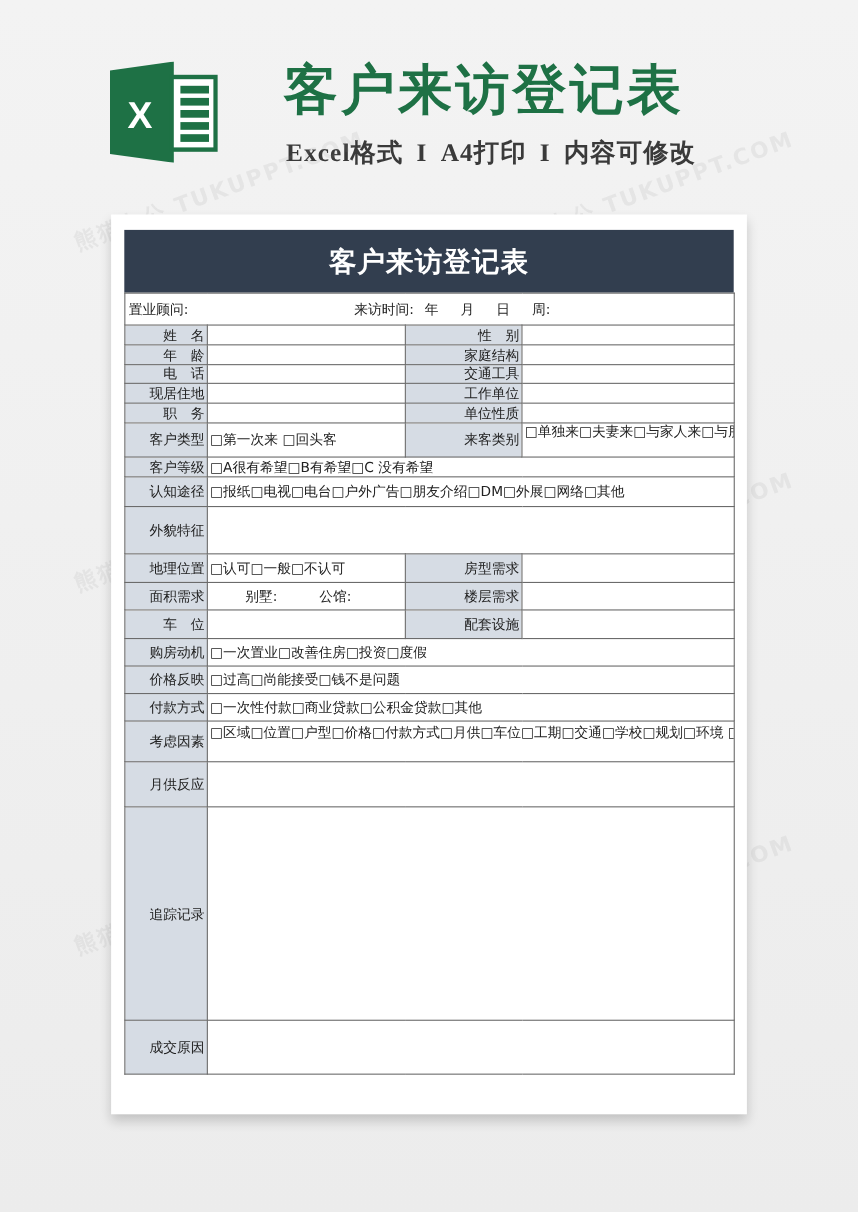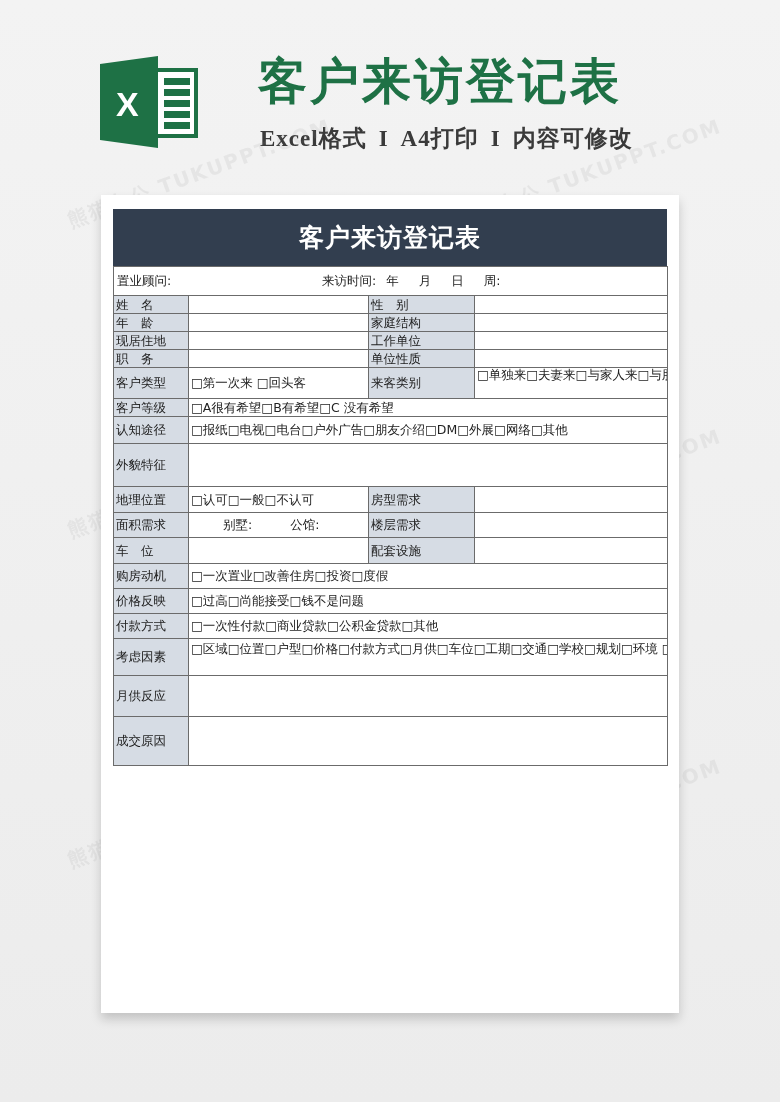--- a/index.html
+++ b/index.html
@@ -33,21 +33,21 @@
     display:flex; align-items:center; justify-content:center; letter-spacing:1px;
   }
   table.form {
     border-collapse:collapse; width:554px; table-layout:fixed;
     font-size:12.5px; color:#222;
   }
   table.form td {
     border:1px solid #6b6b6b; padding:0 2px; overflow:hidden; white-space:nowrap;
     line-height:14px;
   }
-  td.lbl { background:#d6dce4; text-align:left; }
+  td.lbl { background:#d6dce4; text-align:right; }
   td.val { background:#fff; }
   td.center { text-align:left; }
   td.wrap { white-space:normal; line-height:16px; vertical-align:top; }
   .info-row td { border-left:1px solid #6b6b6b; }
   .info-left { float:left; }
   .info-right { position:absolute; left:208px; }
   .watermark {
     position:absolute; font-size:20px; color:rgba(150,150,150,0.13);
     transform:rotate(-20deg); font-weight:bold; white-space:nowrap; pointer-events:none;
     letter-spacing:2px;
@@ -112,20 +112,26 @@
         <td class="val"></td>
         <td class="lbl">性　别</td>
         <td class="val"></td>
       </tr>
       <tr style="height:18px">
         <td class="lbl">年　龄</td>
         <td class="val"></td>
         <td class="lbl">家庭结构</td>
         <td class="val"></td>
       </tr>
+      <tr style="height:17px">
+        <td class="lbl">电　话</td>
+        <td class="val"></td>
+        <td class="lbl">交通工具</td>
+        <td class="val"></td>
+      </tr>
       <tr style="height:18px">
         <td class="lbl">现居住地</td>
         <td class="val"></td>
         <td class="lbl">工作单位</td>
         <td class="val"></td>
       </tr>
       <tr style="height:18px">
         <td class="lbl">职　务</td>
         <td class="val"></td>
         <td class="lbl">单位性质</td>
@@ -187,20 +193,24 @@
         <td class="val" colspan="3">□一次性付款□商业贷款□公积金贷款□其他</td>
       </tr>
       <tr style="height:37px">
         <td class="lbl">考虑因素</td>
         <td class="val wrap" colspan="3" style="line-height:16px;padding-top:2px;">□区域□位置□户型□价格□付款方式□月供□车位□工期□交通□学校□规划□环境 □配套□建材□景观□使用率物业□其他</td>
       </tr>
       <tr style="height:41px">
         <td class="lbl">月供反应</td>
         <td class="val" colspan="3"></td>
       </tr>
+      <tr style="height:194px">
+        <td class="lbl">追踪记录</td>
+        <td class="val" colspan="3"></td>
+      </tr>
       <tr style="height:49px">
         <td class="lbl">成交原因</td>
         <td class="val" colspan="3"></td>
       </tr>
     </tbody>
       </table>
   </div>
 </div>
 
 </body></html>

